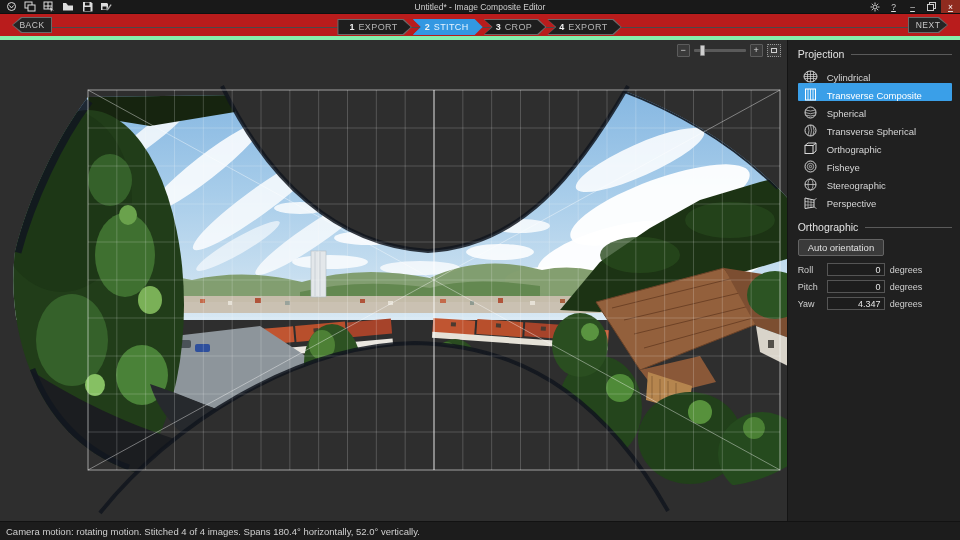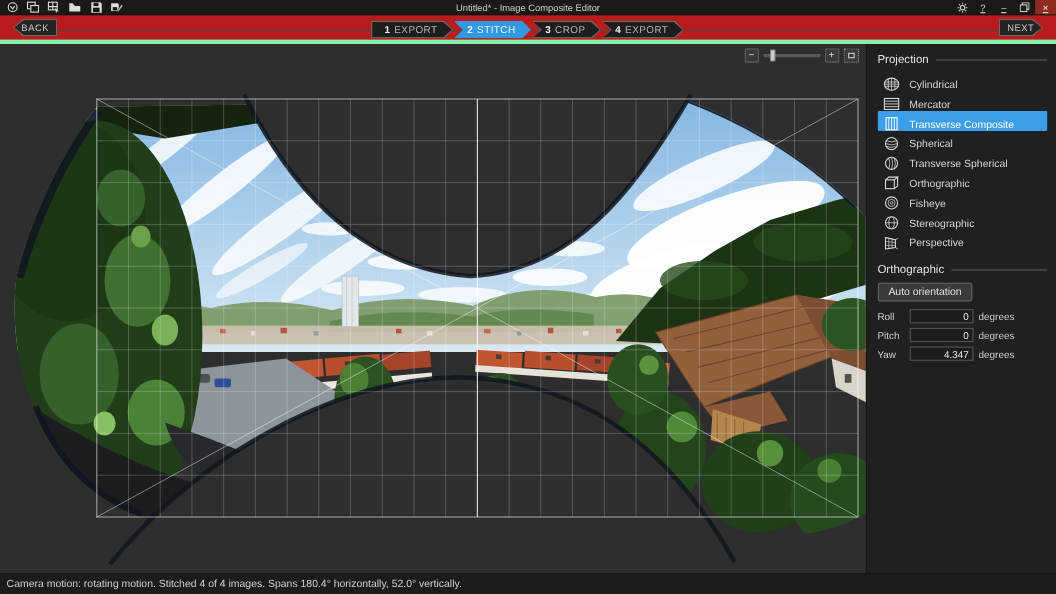--- a/index.html
+++ b/index.html
@@ -433,27 +433,20 @@
           <span class="hline"></span>
       </div>
 
       <div class="proj-item">
         <svg width="17" height="13" viewBox="0 0 17 13">
             <ellipse cx="8.5" cy="6.5" rx="6.5" ry="5.5" fill="none" stroke="#d8d8d8"></ellipse>
             <path d="M2.5 4.5 h12 M2 6.5 h13 M2.5 8.5 h12 M5.5 1.8 v9.4 M8.5 1 v11 M11.5 1.8 v9.4" stroke="#d8d8d8" fill="none" stroke-width=".7"></path>
           </svg>
         <span class="proj-label">Cylindrical</span>
       </div>
-      <div class="proj-item">
-        <svg width="17" height="13" viewBox="0 0 17 13">
-            <rect x="2" y="1.5" width="13" height="10" fill="none" stroke="#d8d8d8"></rect>
-            <path d="M2 4 h13 M2 6.5 h13 M2 9 h13" stroke="#d8d8d8" stroke-width=".8"></path>
-          </svg>
-        <span class="proj-label">Mercator</span>
-      </div>
       <div class="proj-item selected">
         <svg width="17" height="13" viewBox="0 0 17 13">
             <rect x="3.5" y="1" width="10" height="11" fill="none" stroke="#ffffff"></rect>
             <path d="M6 1 v11 M8.5 1 v11 M11 1 v11" stroke="#ffffff" stroke-width=".8"></path>
           </svg>
         <span class="proj-label">Transverse Composite</span>
       </div>
       <div class="proj-item">
         <svg width="17" height="13" viewBox="0 0 17 13">
             <circle cx="8.5" cy="6.5" r="5.5" fill="none" stroke="#d8d8d8"></circle>

